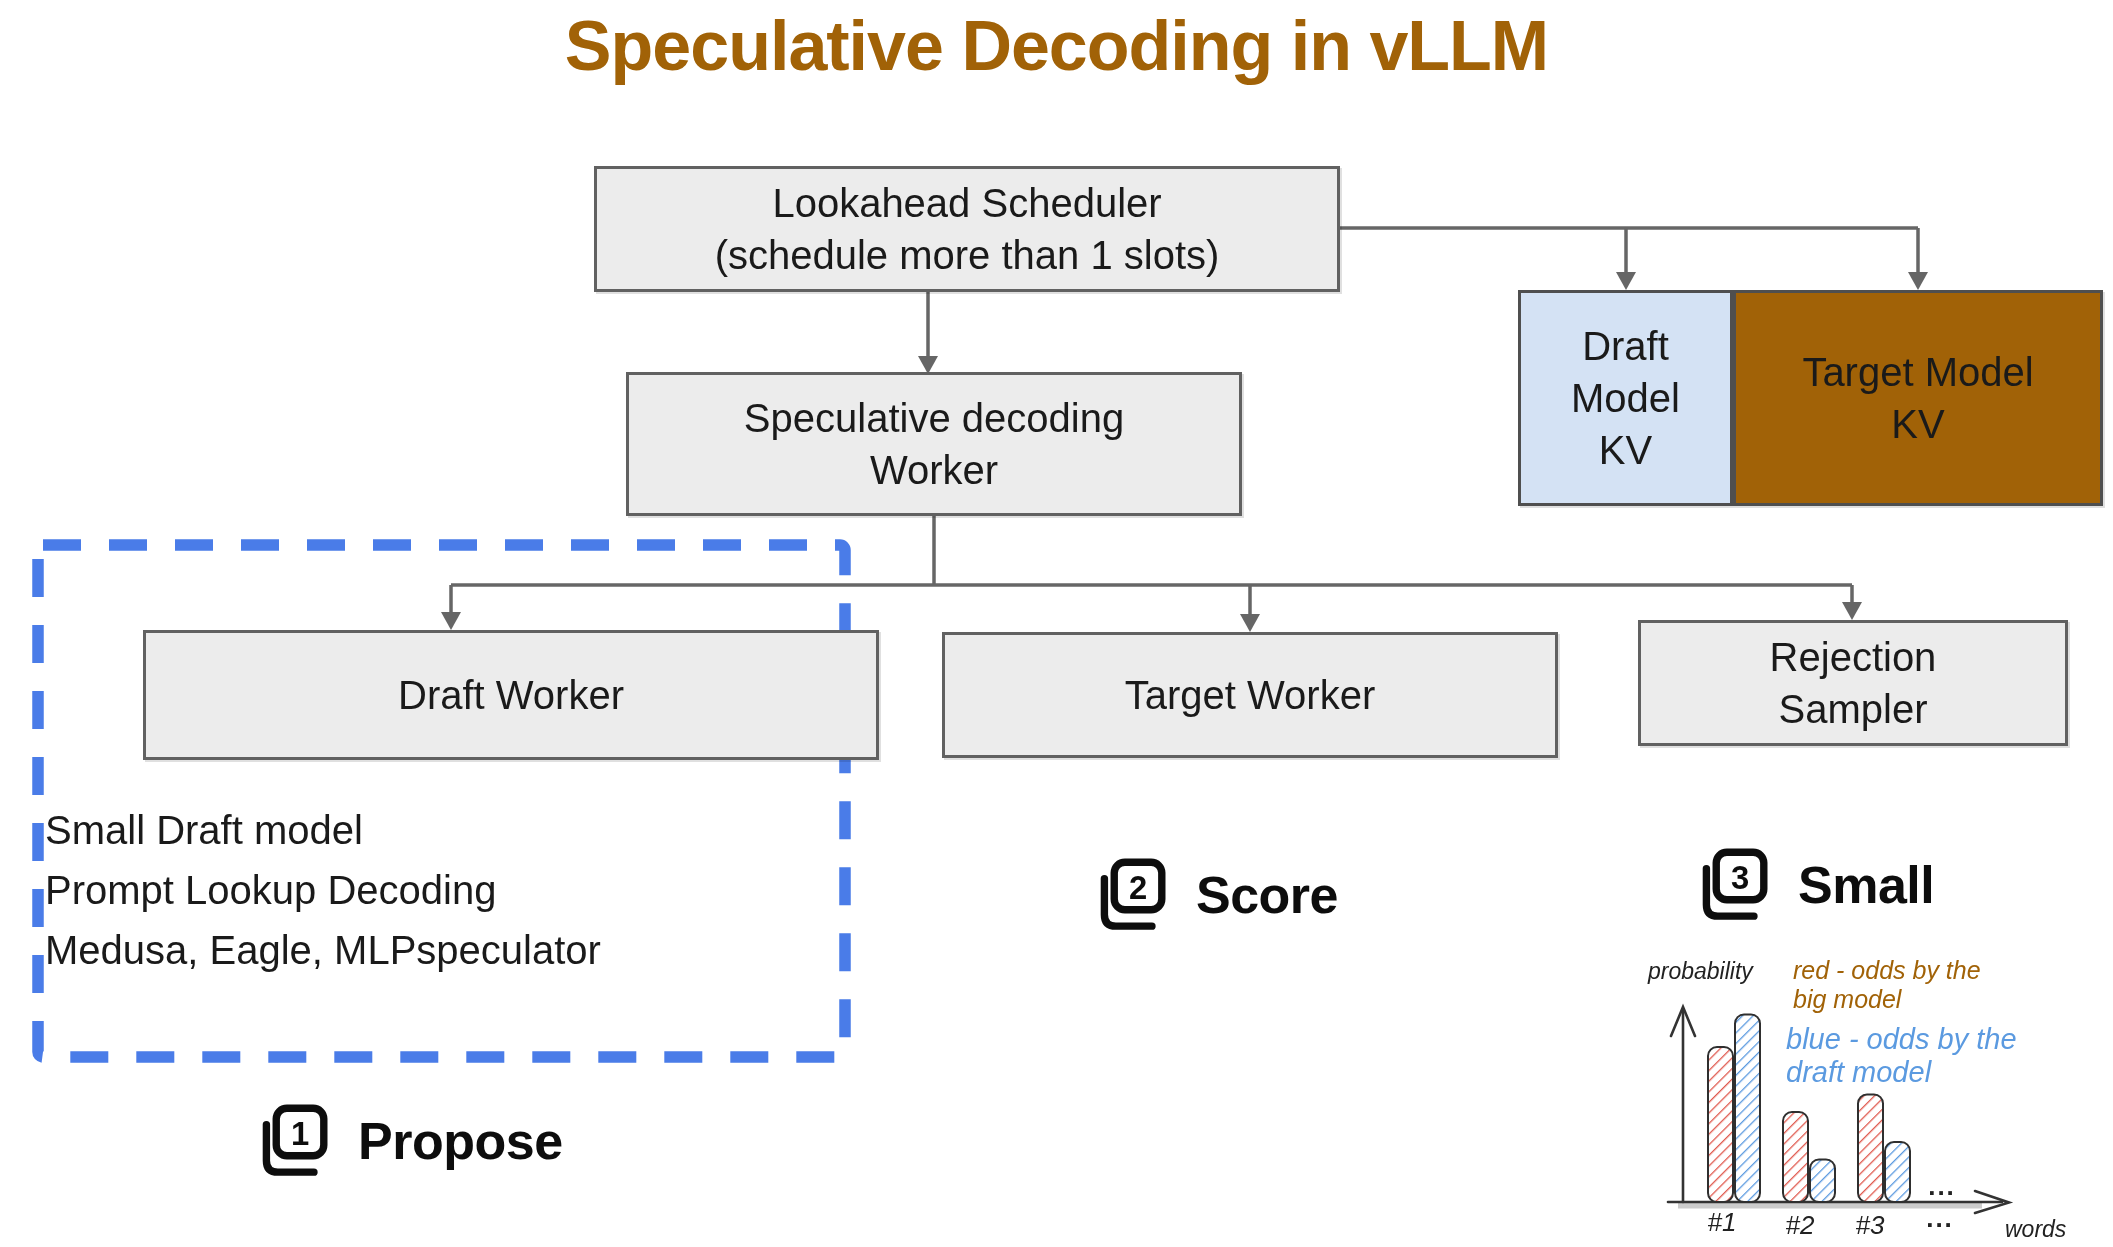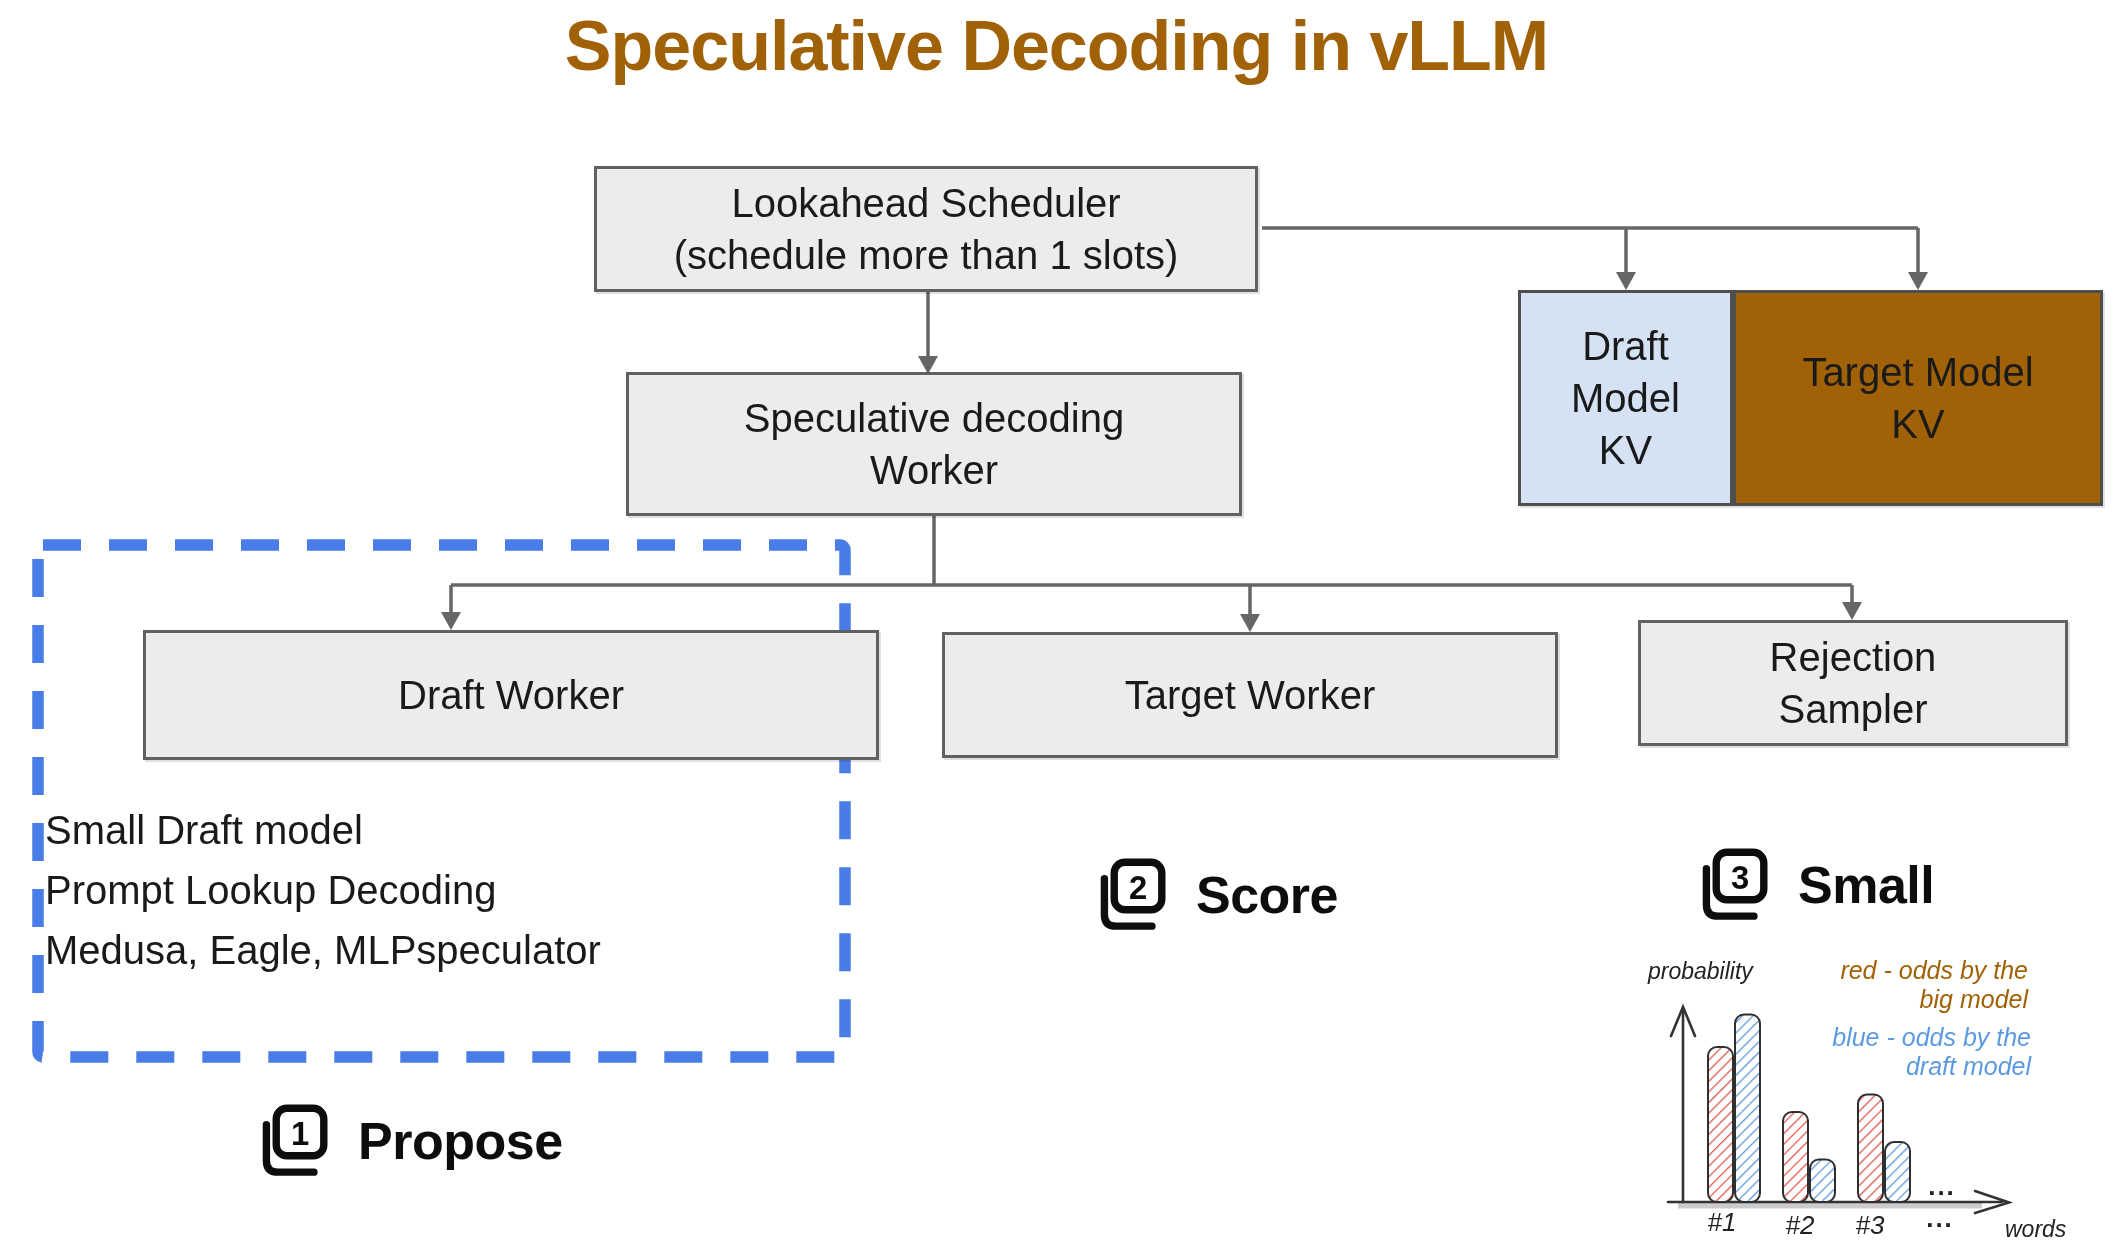--- a/index.html
+++ b/index.html
@@ -34,21 +34,21 @@
     text-align: center;
     background: #ececec;
     border: 3px solid #616161;
     box-shadow: 2px 2px 0 rgba(0,0,0,0.12);
     font-size: 40px;
     line-height: 1.3;
     white-space: pre-line;
     color: #1a1a1a;
     box-sizing: border-box;
   }
-  #n-lookahead     { left: 594px;  top: 166px; width: 664px; height: 126px; }
+  #n-lookahead     { left: 594px;  top: 166px; width: 746px; height: 126px; }
   #n-specworker    { left: 626px;  top: 372px; width: 616px; height: 144px; }
   #n-draftkv       { left: 1518px; top: 290px; width: 215px; height: 216px; background:#d4e2f4; border-color:#4f4f4f; }
   #n-targetkv      { left: 1733px; top: 290px; width: 370px; height: 216px; background:#a16207; border-color:#4f4f4f; }
   #n-draftworker   { left: 143px;  top: 630px; width: 736px; height: 130px; }
   #n-targetworker  { left: 942px;  top: 632px; width: 616px; height: 126px; }
   #n-rejection     { left: 1638px; top: 620px; width: 430px; height: 126px; }
   #draft-notes {
     position: absolute;
     left: 45px; top: 800px; width: 800px;
     font-size: 40px;
@@ -72,27 +72,27 @@
   #mini-chart {
     position: absolute;
     left: 1630px; top: 947px;
     width: 483px; height: 300px;
   }
   .hand-label {
     position: absolute;
     font-style: italic;
     color: #222;
     white-space: pre-line;
-    text-align: right;
+    text-align: left;
     line-height: 1.15;
   }
   #chart-ylabel { left: 1648px; top: 958px;  font-size: 23px; }
   #chart-xlabel { left: 2005px; top: 1216px; font-size: 23px; }
   #legend-red   { left: 1793px; top: 956px;  width: 235px; font-size: 25px; }
-  #legend-blue  { left: 1786px; top: 1023px; width: 245px; font-size: 25px; }
+  #legend-blue  { left: 1786px; top: 1023px; width: 245px; font-size: 29px; }
 </style>
 </head>
 <body>
 
 <div id="stage">
 
   <div id="page-title">Speculative Decoding in vLLM</div>
 
   <svg class="overlay">
     <g stroke="#666666" stroke-width="3.5" fill="none">

